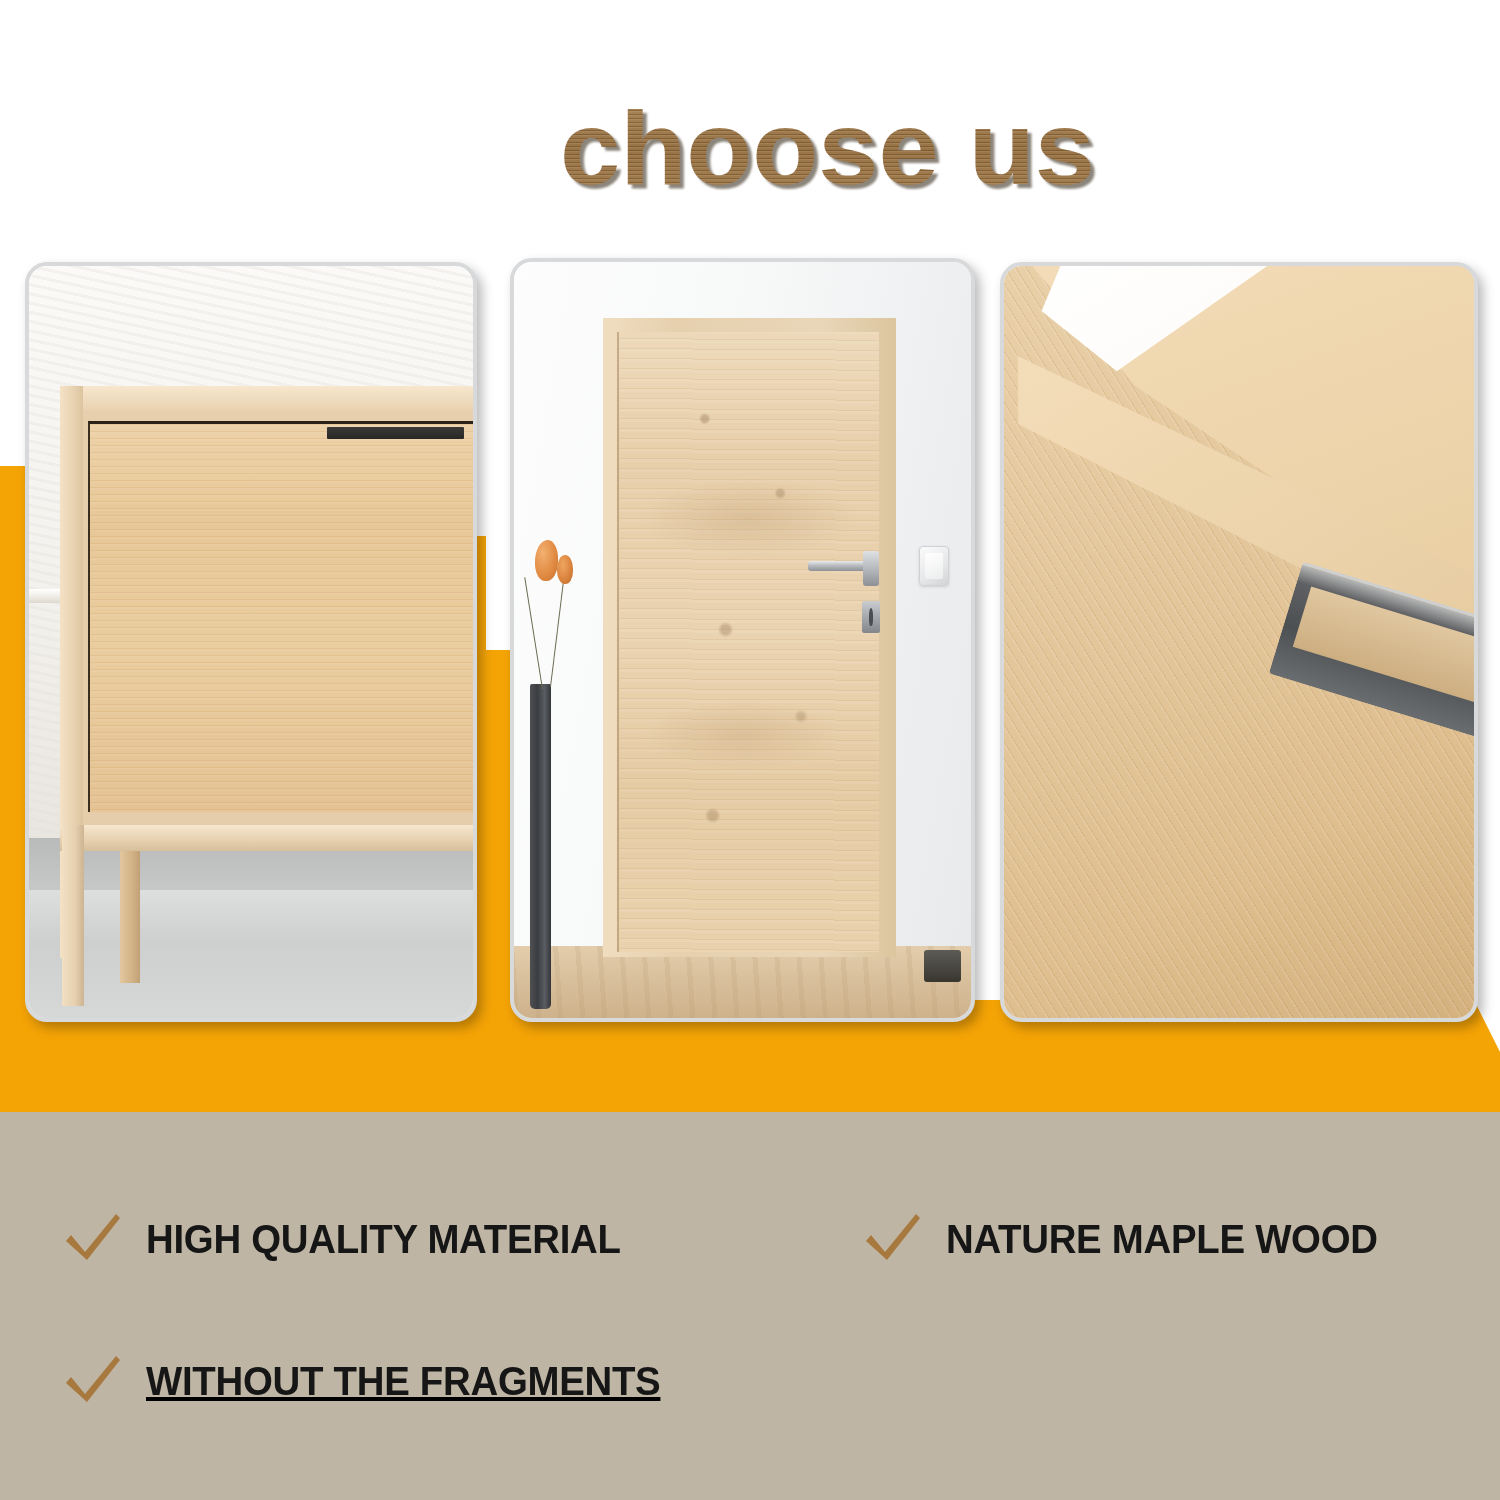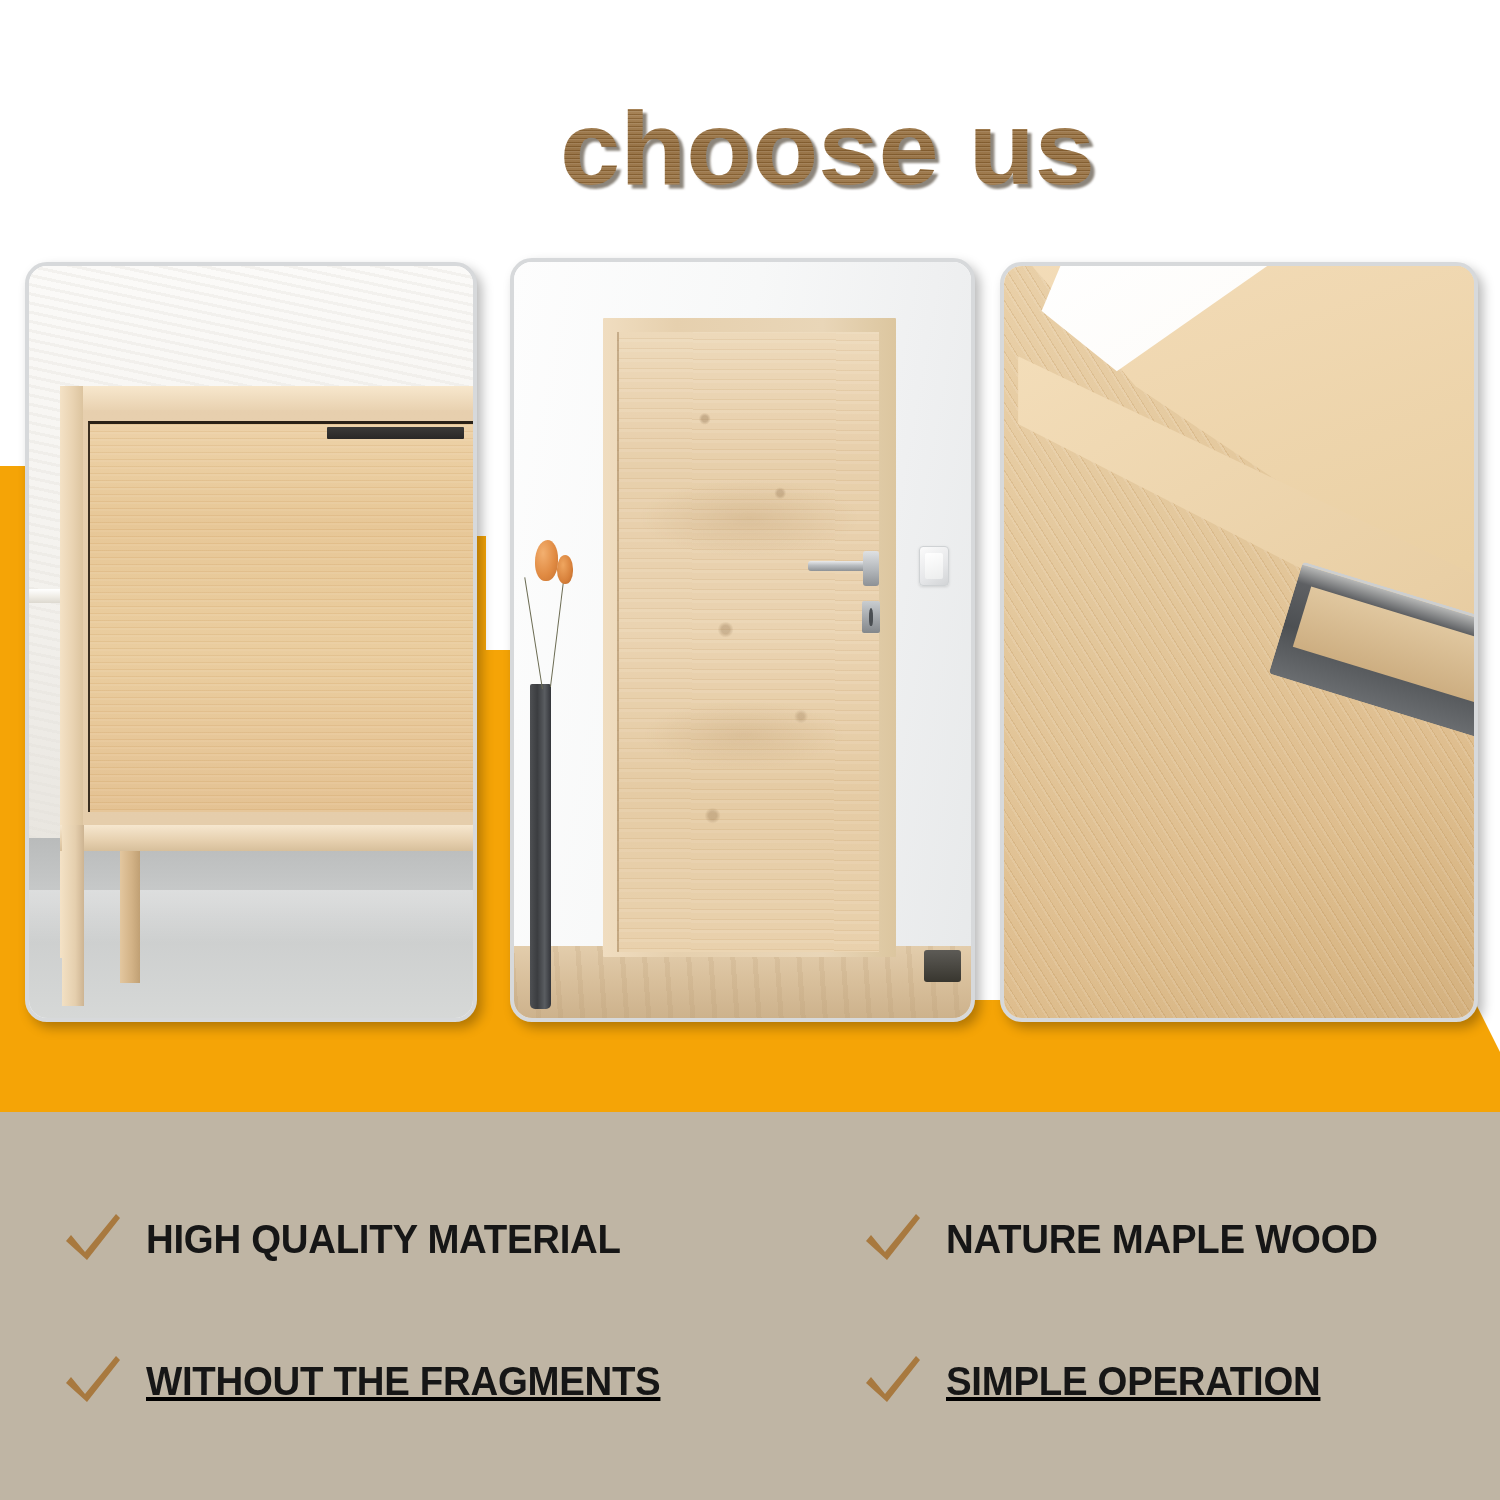--- a/index.html
+++ b/index.html
@@ -395,24 +395,16 @@
 
     <div class="feat feat-r2 feat-c1">
       <span class="check">
         <svg viewBox="0 0 62 62" xmlns="http://www.w3.org/2000/svg" aria-hidden="true">
           <path d="M4 33 L9 27 L23 44 L54 6 L58 10 L25 52 Z" fill="#A8793F"></path>
         </svg>
       </span>
       <span class="feat-label">WITHOUT THE FRAGMENTS</span>
     </div>
 
-    <div class="feat feat-r2 feat-c2">
-      <span class="check">
-        <svg viewBox="0 0 62 62" xmlns="http://www.w3.org/2000/svg" aria-hidden="true">
-          <path d="M4 33 L9 27 L23 44 L54 6 L58 10 L25 52 Z" fill="#A8793F"></path>
-        </svg>
-      </span>
-      <span class="feat-label">SIMPLE OPERATION</span>
-    </div>
 
   </div>
 
 </div>
 
 </body></html>

